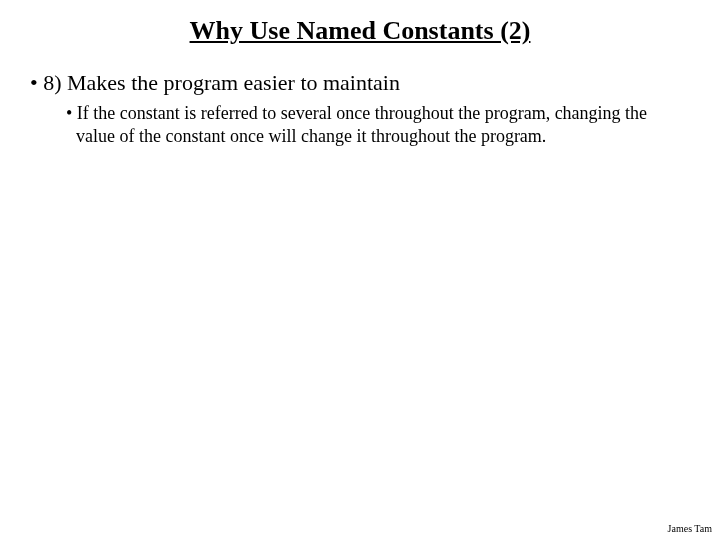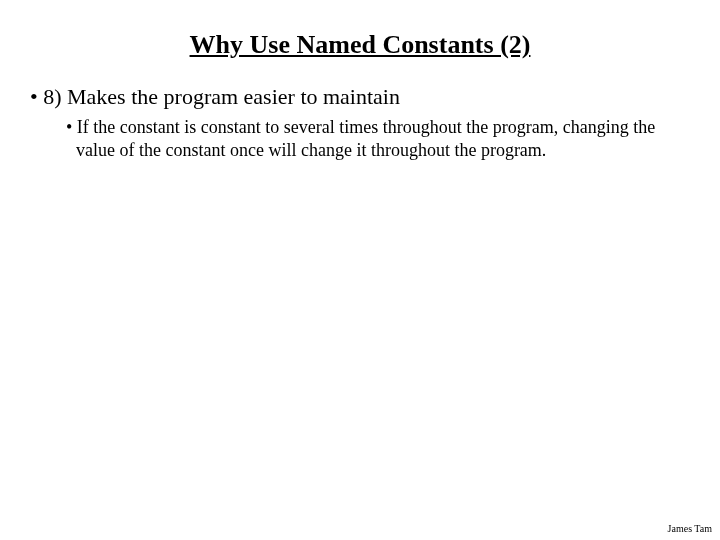--- a/index.html
+++ b/index.html
@@ -7,21 +7,21 @@
   body {
     background: #ffffff;
     font-family: 'Times New Roman', Times, serif;
     color: #000000;
     position: relative;
   }
   .slide {
     width: 720px;
     height: 540px;
     position: relative;
-    padding-top: 30px;
+    padding-top: 16px;
   }
   .title {
     text-align: center;
     font-size: 26px;
     font-weight: bold;
     text-decoration: underline;
     margin-bottom: 24px;
   }
   .bullet-l1 {
     font-size: 22px;
@@ -47,16 +47,16 @@
   }
 </style>
 </head>
 <body>
 
 <div class="slide">
   <h1 class="title">Why Use Named Constants (2)</h1>
 
   <div class="bullet-l1">• 8) Makes the program easier to maintain</div>
 
-  <div class="bullet-l2 indent-hang">• If the constant is constant to several times throughout the program, changing the value of the constant once will change it throughout the program.</div>
+  <div class="bullet-l2 indent-hang">• If the constant is referred to several once throughout the program, changing the value of the constant once will change it throughout the program.</div>
 
   <div class="footer">James Tam</div>
 </div>
 
 </body></html>

